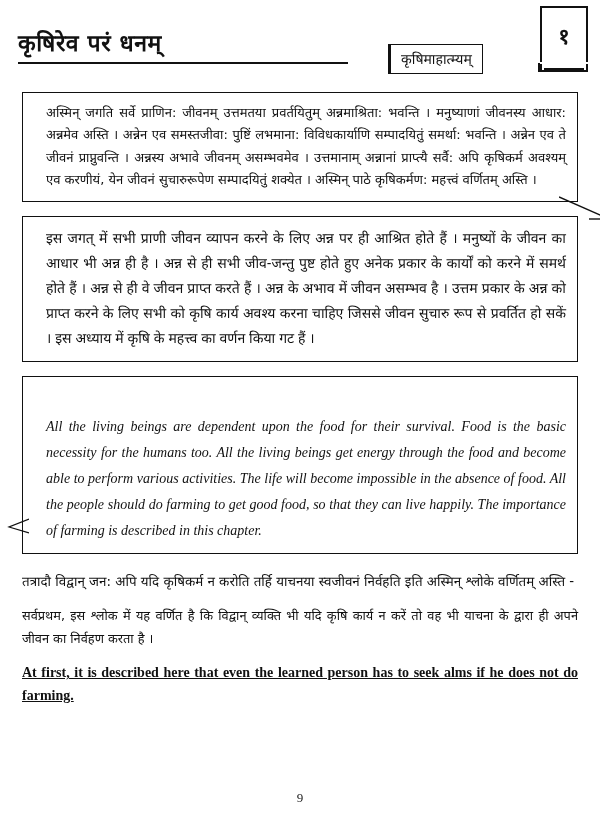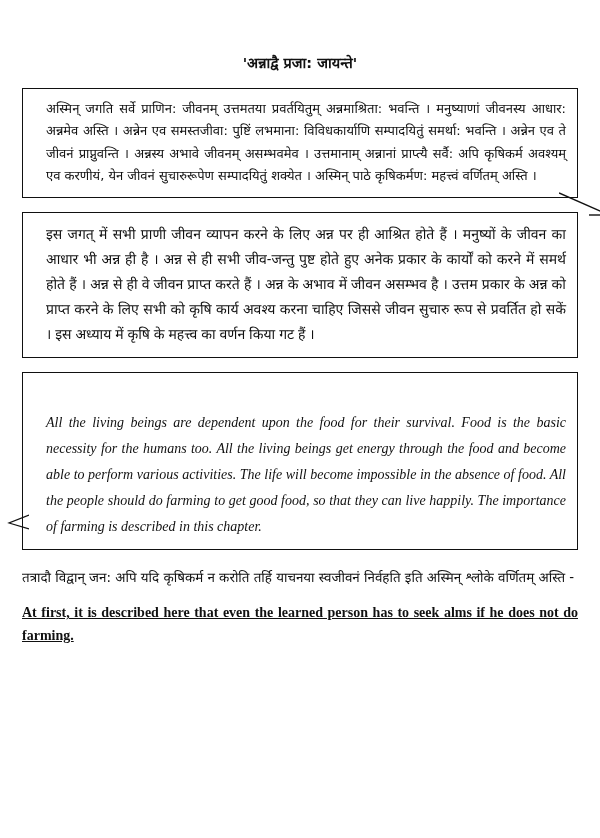--- a/index.html
+++ b/index.html
@@ -218,24 +218,39 @@
     font-size: 13px;
     font-family: "Liberation Serif", serif;
     color: #222;
   }
 </style>
 </head>
 <body>
 
 <div class="page">
 
+  <div class="header">
+    <div class="header-title">कृषिरेव परं धनम्</div>
+    <div class="header-rule"></div>
+
+    <div class="running-head-tail"></div>
+    <div class="running-head-box">कृषिमाहात्म्यम्</div>
+
+    <div class="page-num-box">
+      <div class="outer"></div>
+      <div class="num">१</div>
+      <div class="base"></div>
+      <div class="notch-l"></div>
+      <div class="notch-r"></div>
+      <div class="tick-l"></div>
+    </div>
+  </div>
 
   <div class="content">
 
-    <div class="verse-line">'अन्नाद्वै प्रजा: जायन्ते'</div>
 
     <div class="boxed">
       <div class="sanskrit-block">अस्मिन् जगति सर्वे प्राणिन: जीवनम् उत्तमतया प्रवर्तयितुम् अन्नमाश्रिता: भवन्ति । मनुष्याणां जीवनस्य आधार: अन्नमेव अस्ति । अन्नेन एव समस्तजीवा: पुष्टिं लभमाना: विविधकार्याणि सम्पादयितुं समर्था: भवन्ति । अन्नेन एव ते जीवनं प्राप्नुवन्ति । अन्नस्य अभावे जीवनम् असम्भवमेव । उत्तमानाम् अन्नानां प्राप्त्यै सर्वै: अपि कृषिकर्म अवश्यम् एव करणीयं, येन जीवनं सुचारुरूपेण सम्पादयितुं शक्येत । अस्मिन् पाठे कृषिकर्मण: महत्त्वं वर्णितम् अस्ति ।</div>
       <svg class="tail-a" viewBox="0 0 52 26">
         <path d="M0,2 L50,24" stroke="#111" stroke-width="1.4" fill="none"></path>
         <path d="M50,24 L30,24" stroke="#111" stroke-width="1.4" fill="none"></path>
       </svg>
     </div>
 
     <div class="boxed">
@@ -244,20 +259,21 @@
 
     <div class="boxed">
       <svg class="tail-b" viewBox="0 0 22 18">
         <path d="M22,2 L2,10 L22,16" stroke="#111" stroke-width="1.2" fill="none"></path>
       </svg>
       <div class="english-block">All the living beings are dependent upon the food for their survival. Food is the basic necessity for the humans too. All the living beings get energy through the food and become able to perform various activities. The life will become impossible in the absence of food. All the people should do farming to get good food, so that they can live happily. The importance of farming is described in this chapter.</div>
     </div>
 
     <div class="after-boxes">
       <div class="para-sanskrit">तत्रादौ विद्वान् जन: अपि यदि कृषिकर्म न करोति तर्हि याचनया स्वजीवनं निर्वहति इति अस्मिन् श्लोके वर्णितम् अस्ति -</div>
+      <div class="para-hindi">सर्वप्रथम, इस श्लोक में यह वर्णित है कि विद्वान् व्यक्ति भी यदि कृषि कार्य न करें तो वह भी याचना के द्वारा ही अपने जीवन का निर्वहण करता है ।</div>
       <div class="para-english">At first, it is described here that even the learned person has to seek alms if he does not do farming.</div>
     </div>
 
   </div>
 
   <div class="footer-page">9</div>
 
 </div>
 
 </body></html>

